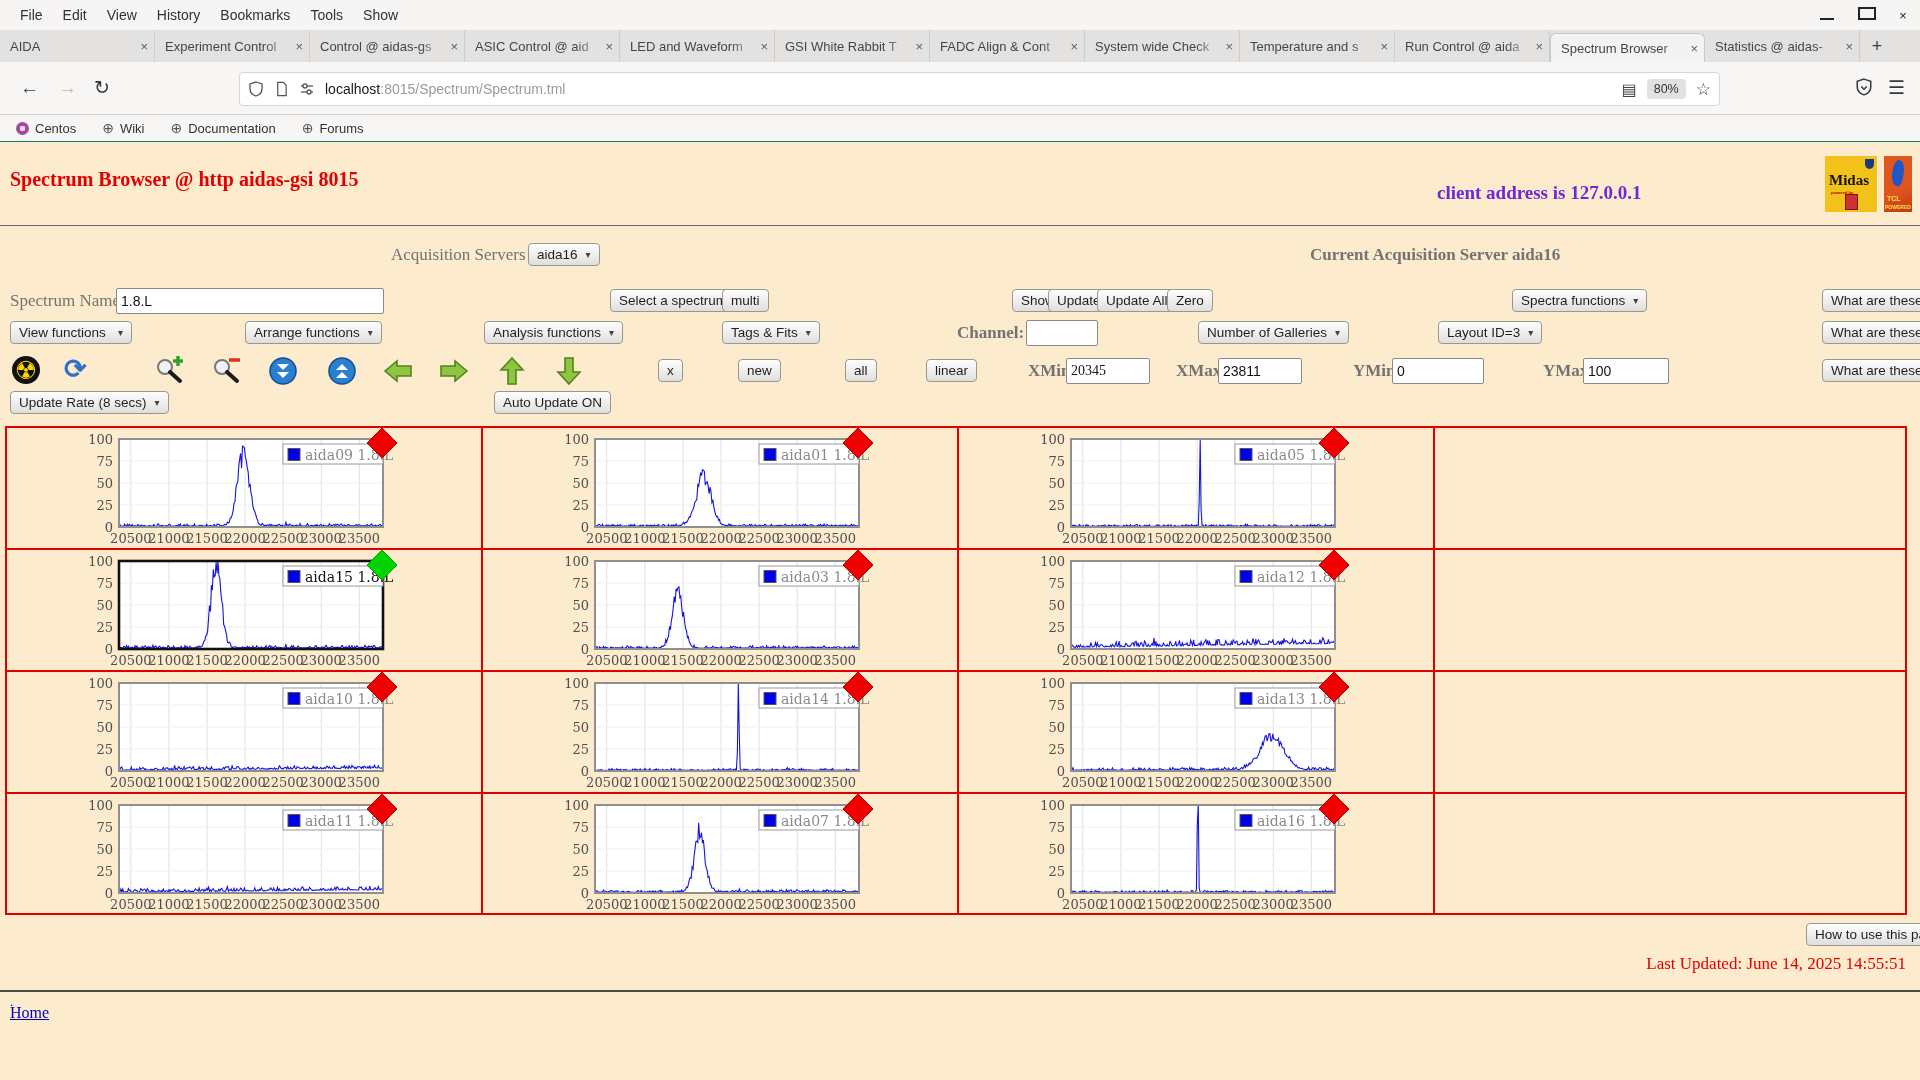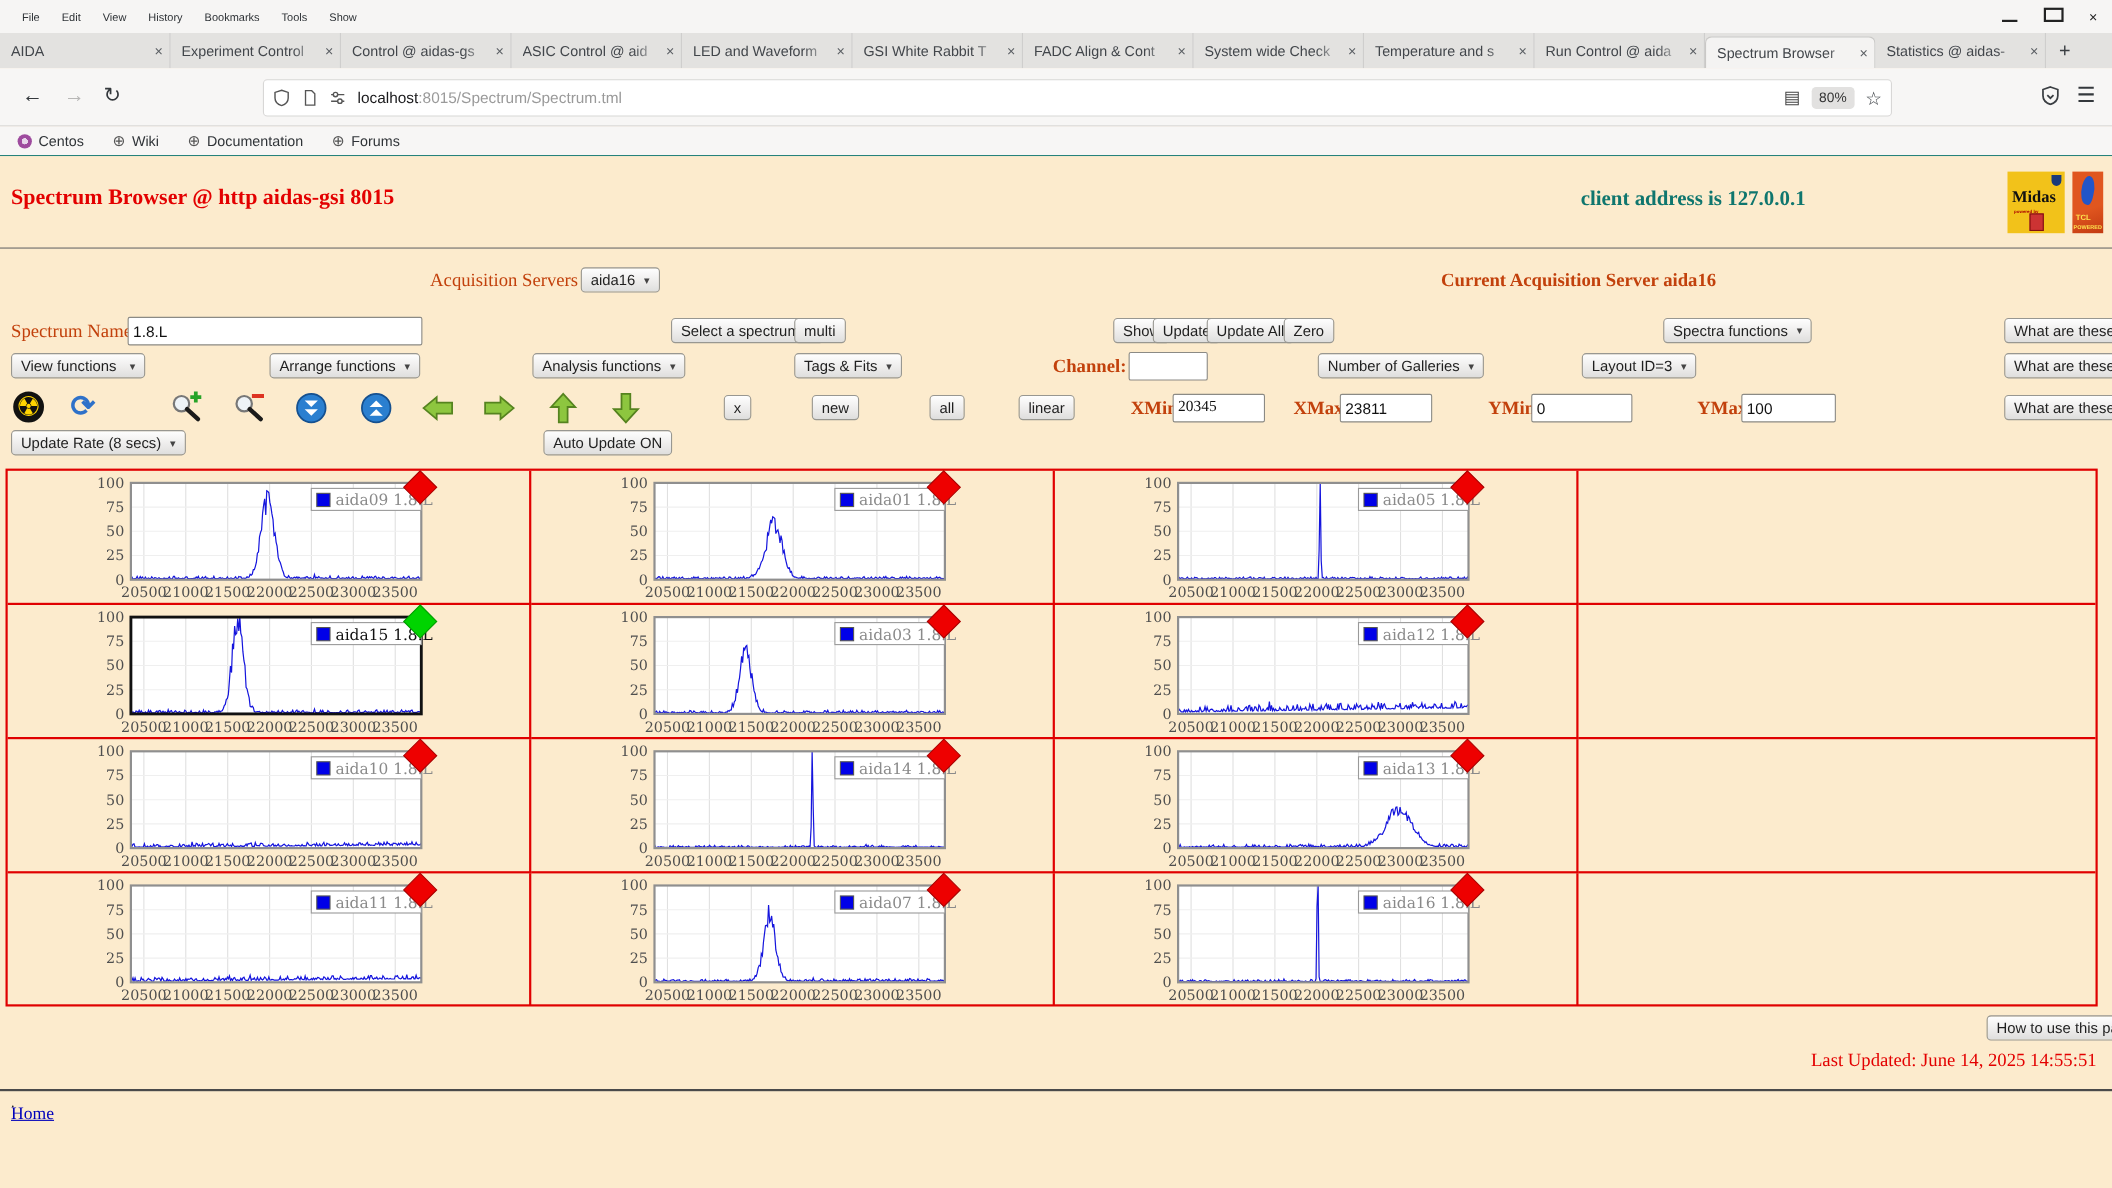--- a/index.html
+++ b/index.html
@@ -1,21 +1,21 @@
 <!DOCTYPE html>
 <html><head>
 <meta charset="utf-8">
 <style>
   html,body{margin:0;padding:0;}
   body{width:1920px;height:1080px;position:relative;overflow:hidden;background:#fcebcd;
        font-family:"Liberation Sans",sans-serif;-webkit-font-smoothing:antialiased;}
   
   .menubar{position:absolute;top:0;left:0;width:1920px;height:30px;background:#f6f5f4;
            display:flex;align-items:center;gap:4px;padding-left:10px;box-sizing:border-box;}
-  .menubar .mi{font-size:10px;color:#2e3236;padding:3px 10px;border-radius:3px;}
+  .menubar .mi{font-size:14px;color:#2e3236;padding:3px 10px;border-radius:3px;}
   .winbtns{position:absolute;right:10px;top:0;height:30px;display:flex;align-items:center;gap:24px;}
   .winbtns span{color:#222;font-size:13px;width:14px;text-align:center;}
   .wb-min{display:inline-block;width:11px;height:1px;border-bottom:2px solid #222;}
   .wb-max{display:inline-block;width:9px;height:9px;border:2px solid #222;}
   .tabbar{position:absolute;top:30px;left:0;width:1920px;height:32px;background:#e3e2e0;
           display:flex;align-items:stretch;}
   .tab{flex:0 0 155px;display:flex;align-items:center;box-sizing:border-box;padding:0 6px 0 10px;
        border-right:1px solid #cfcecd;overflow:hidden;position:relative;}
   .tab .tlabel{font-size:13px;color:#42464b;white-space:nowrap;overflow:hidden;flex:1;
        -webkit-mask-image:linear-gradient(90deg,#000 80%,transparent);mask-image:linear-gradient(90deg,#000 80%,transparent);}
@@ -32,23 +32,23 @@
   .zoombadge{background:#e2e1e0;border-radius:4px;font-size:12.5px;color:#333;padding:3px 7px;margin:0 10px;}
   .reader{font-size:16px;color:#444;}
   .star{font-size:17px;color:#3c4045;}
   .bookbar{position:absolute;top:115px;left:0;width:1920px;height:27px;background:#f7f6f5;border-bottom:1px solid #0f766e;
            box-sizing:border-box;display:flex;align-items:center;gap:26px;padding-left:16px;}
   .bkm{display:flex;align-items:center;gap:6px;font-size:13px;color:#2f3337;}
   .bkm .globe{font-size:14px;color:#555;}
   .centdot{width:13px;height:13px;border-radius:50%;background:radial-gradient(#e7d7ea 0 30%,#9e4b9e 32%);}
   
   .content{position:absolute;top:142px;left:0;width:1920px;height:938px;background:#fcebcd;}
-  .rser{font-family:"Liberation Serif",serif;color:#c2410c;}
+  .rser{font-family:"Liberation Serif",serif;color:#737373;}
   .ptitle{position:absolute;left:10px;top:26px;font:bold 20px "Liberation Serif",serif;color:#e30000;}
-  .pclient{position:absolute;left:1437px;top:28px;font:bold 19px "Liberation Serif",serif;color:#0f766e;text-align:center;}
+  .pclient{position:absolute;left:1437px;top:40px;font:bold 19px "Liberation Serif",serif;color:#6d28d9;text-align:center;}
   .hr1{position:absolute;left:0;top:83px;width:1920px;border-top:1px solid #6b6b6b;}
   .midas-logo{position:absolute;left:1825px;top:14px;width:52px;height:56px;background:#f2c21a;position:absolute;overflow:hidden;}
   .midas-logo .mshield{position:absolute;right:3px;top:3px;width:9px;height:10px;background:#1a3a7a;border-radius:0 0 50% 50%;}
   .midas-logo .mtext{position:absolute;left:4px;top:16px;font:bold 15px "Liberation Serif",serif;color:#111;}
   .midas-logo .mpow{position:absolute;left:6px;top:34px;font:bold 4px "Liberation Sans",sans-serif;color:#a00;}
   .midas-logo .mtcl{position:absolute;left:20px;bottom:2px;width:11px;height:14px;background:#c33;border:1px solid #801010;}
   .tcl-logo{position:absolute;left:1884px;top:14px;width:28px;height:56px;background:linear-gradient(160deg,#e0561f 0 60%,#c23a12);overflow:hidden;}
   .tcl-logo .feather{position:absolute;left:8px;top:4px;width:12px;height:26px;background:#2255c8;border-radius:60% 100% 40% 100%;transform:rotate(14deg);}
   .tcl-logo .tcltxt{position:absolute;left:3px;bottom:10px;font:bold 7px "Liberation Sans",sans-serif;color:#ffe14d;}
   .tcl-logo .tclp{position:absolute;left:1px;bottom:2px;font:bold 5px "Liberation Sans",sans-serif;color:#ffe14d;}

